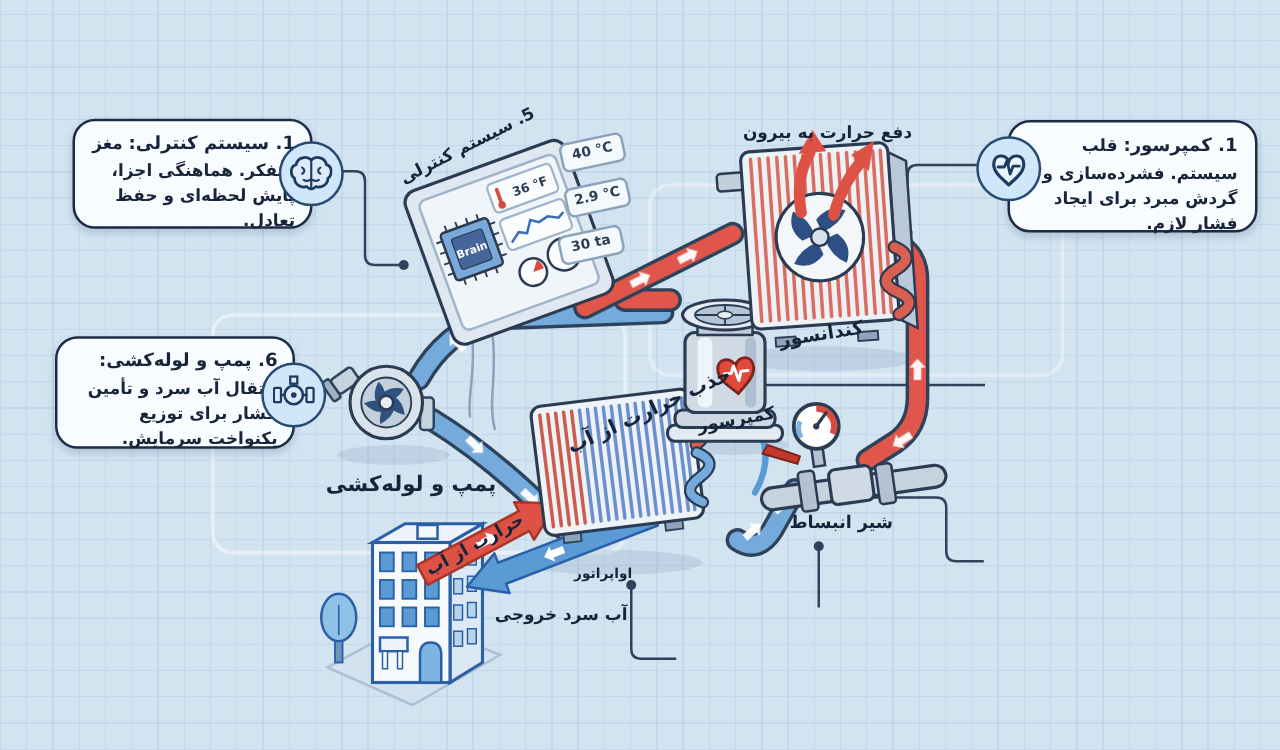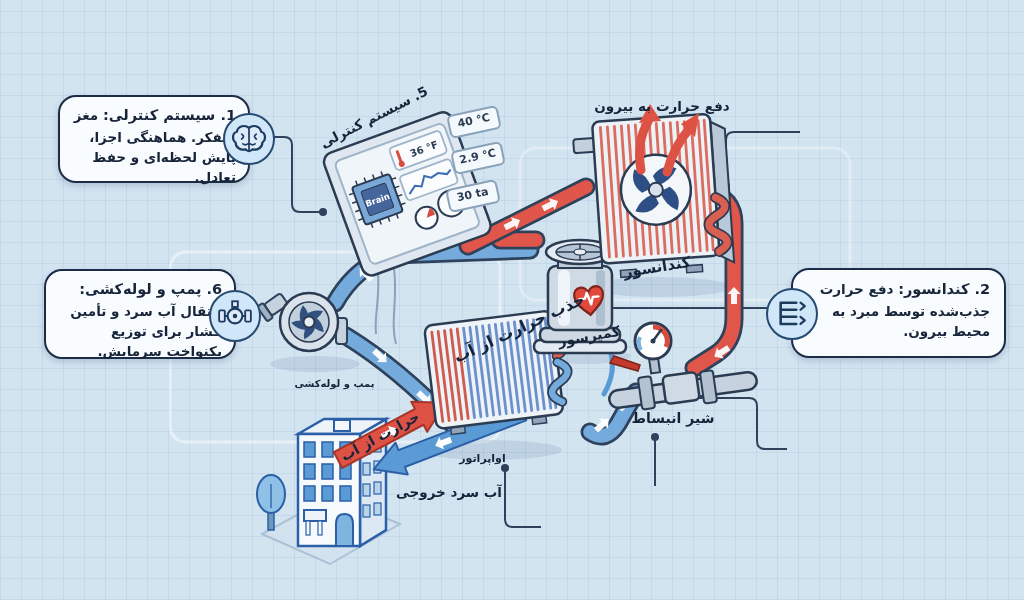--- a/index.html
+++ b/index.html
@@ -296,40 +296,40 @@
     </g>
   </svg>
 
 
   <div class="dlabel" style="left:592px;top:98px;width:140px;font-size:13.5px;">دفع حرارت به بیرون</div>
   <div class="dlabel" style="left:612px;top:258px;width:90px;font-size:15px;transform:rotate(-9deg);">کندانسور</div>
   <div class="dlabel" style="left:548px;top:328px;width:82px;font-size:14px;transform:rotate(-10deg);">کمپرسور</div>
   <div class="dlabel" style="left:450px;top:318px;width:140px;font-size:16px;transform:rotate(-25deg);">جذب حرارت از آب</div>
   <div class="dlabel" style="left:435px;top:452px;width:95px;font-size:11px;">اواپراتور</div>
   <div class="dlabel" style="left:628px;top:410px;width:90px;font-size:14px;">شیر انبساط</div>
-  <div class="dlabel" style="left:272px;top:378px;width:125px;font-size:10px;">پمپ و لوله‌کشی</div>
+  <div class="dlabel" style="left:272px;top:378px;width:125px;font-size:17px;">پمپ و لوله‌کشی</div>
   <div class="dlabel" style="left:330px;top:428px;width:100px;font-size:14px;transform:rotate(-29deg);">حرارت از آب</div>
   <div class="dlabel" style="left:392px;top:484px;width:110px;font-size:13.5px;text-align:right;">آب سرد خروجی</div>
   <div class="dlabel" style="left:318px;top:108px;width:115px;font-size:13.5px;transform:rotate(-27deg);">5. سیستم کنترلی</div>
 
   <div class="tag" style="left:448px;top:110px;">40 °C</div>
   <div class="tag" style="left:452px;top:146px;">2.9 °C</div>
   <div class="tag" style="left:447px;top:184px;">30 ta</div>
 
-
-  <div class="callout" style="left:791px;top:268px;width:215px;height:90px;">
-    <span class="hd">2. کندانسور:</span>
-    <span>دفع حرارت جذب‌شده توسط مبرد به محیط بیرون.</span>
-    <span class="icon-circle" style="left:-27px;top:18px;">
+  <div class="callout" style="left:806px;top:96px;width:200px;height:90px;">
+    <span class="hd">1. کمپرسور:</span>
+    <span>قلب سیستم. فشرده‌سازی و گردش مبرد برای ایجاد فشار لازم.</span>
+    <span class="icon-circle" style="left:-27px;top:11px;">
       <svg width="34" height="34" viewBox="-12 -12 24 24">
-        <path d="M -8,-8 H 3 M -8,-3 H 3 M -8,2 H 3 M -8,7 H 3 M -8,-8 V 7" fill="none" stroke="#1d3a5f" stroke-width="1.8" stroke-linecap="round"></path>
-        <path d="M 6,-8 l 3,2.5 -3,2.5 M 6,2 l 3,2.5 -3,2.5" fill="none" stroke="#1d3a5f" stroke-width="1.6" stroke-linecap="round" stroke-linejoin="round"></path>
+        <path d="M 0,-4 C -1.5,-8.5 -8.5,-8.5 -8.5,-2.5 C -8.5,2 -4,5.5 0,9 C 4,5.5 8.5,2 8.5,-2.5 C 8.5,-8.5 1.5,-8.5 0,-4 Z" fill="#e8f4fc" stroke="#1d3a5f" stroke-width="1.8"></path>
+        <polyline points="-6,-1 -2.5,-1 -1,-4.5 0.8,3 2.5,-1.5 6,-1.5" fill="none" stroke="#1d3a5f" stroke-width="1.6" stroke-linecap="round" stroke-linejoin="round"></polyline>
       </svg>
     </span>
   </div>
+
 
 
 
   <div class="callout" style="left:58px;top:95px;width:192px;height:88px;padding:8px 12px;">
     <span class="hd">1. سیستم کنترلی:</span>
     <span>مغز متفکر. هماهنگی اجزا، پایش لحظه‌ای و حفظ تعادل.</span>
     <span class="icon-circle" style="right:-27px;top:16px;">
       <svg width="34" height="34" viewBox="-14 -14 28 28">
         <path d="M 0,-9 C -3,-12 -9,-11 -10,-6 C -14,-5 -14,1 -11,3 C -11,7 -7,9.5 -3,8.5 C -1,10.5 1,10.5 3,8.5 C 7,9.5 11,7 11,3 C 14,1 14,-5 10,-6 C 9,-11 3,-12 0,-9 Z" fill="#dceafa" stroke="#1d3a5f" stroke-width="1.8"></path>
         <path d="M 0,-9.5 V 9 M -6,-4 q 3,2 0,4 M 6,-4 q -3,2 0,4 M -5,4 q 2,1.5 4,0 M 5,4 q -2,1.5 -4,0" fill="none" stroke="#1d3a5f" stroke-width="1.4" stroke-linecap="round"></path>

